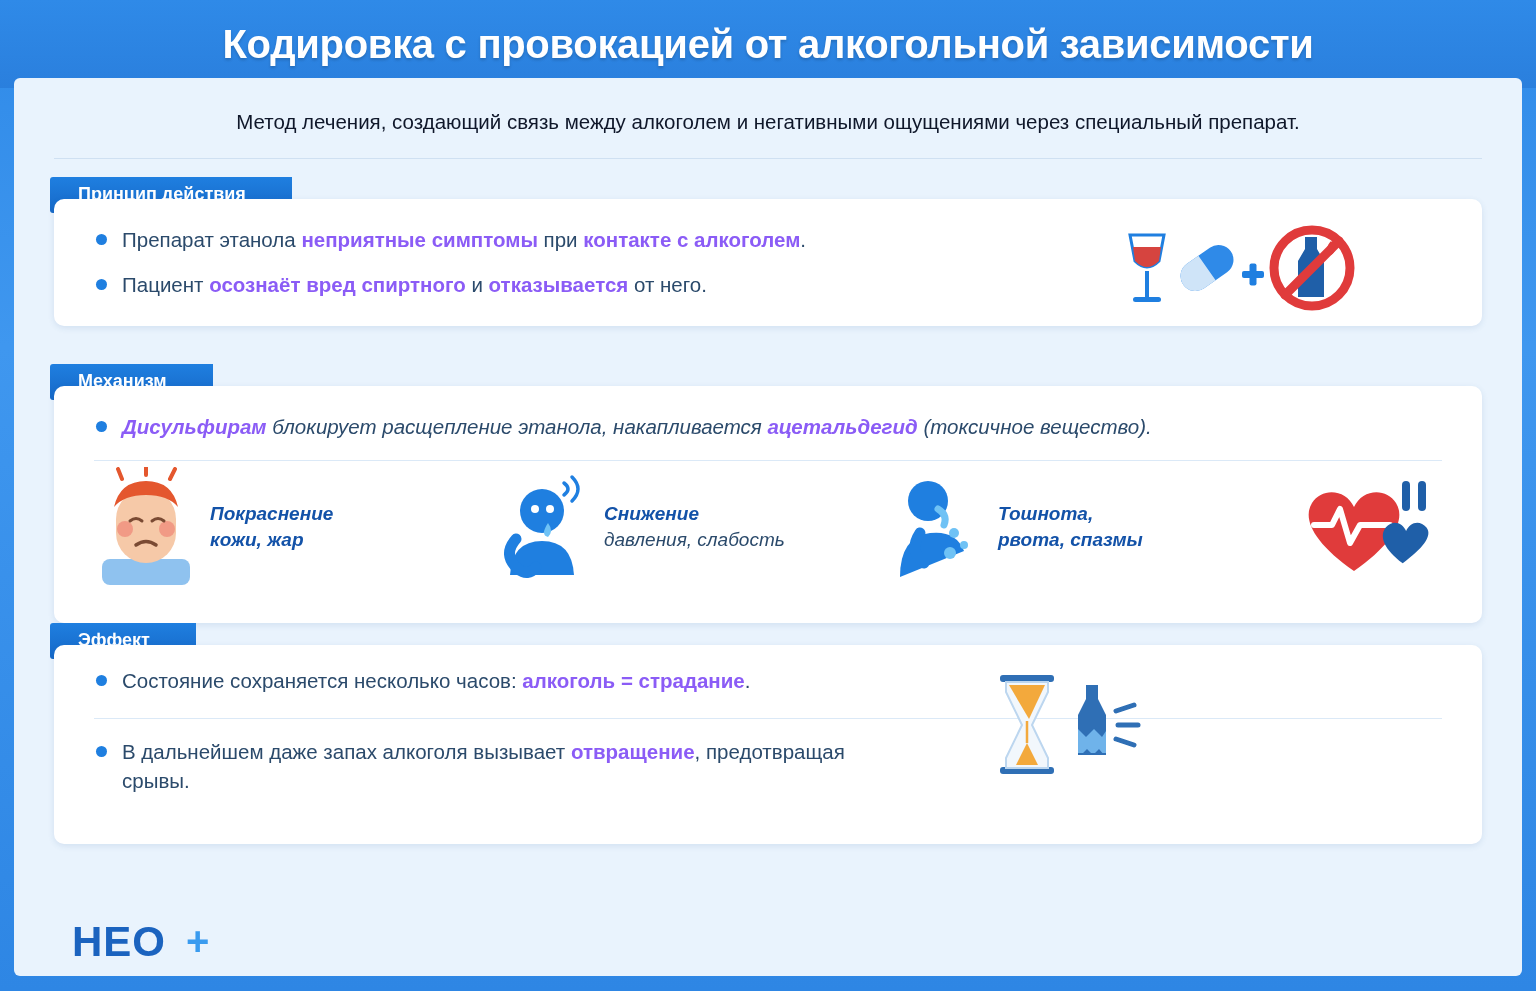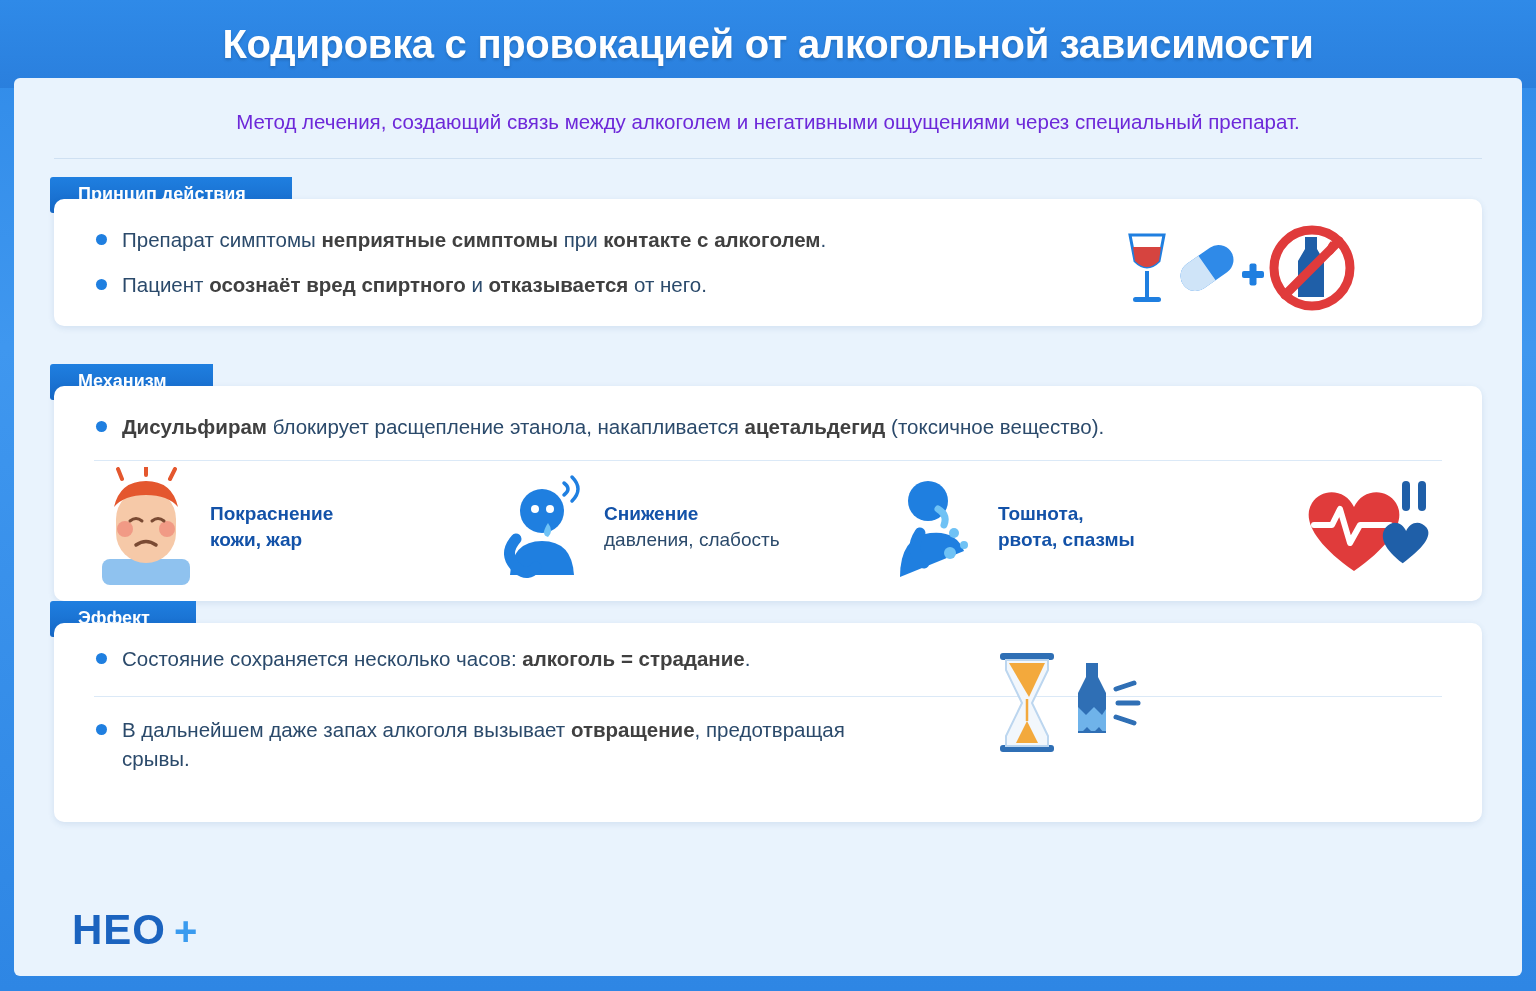--- a/index.html
+++ b/index.html
@@ -35,21 +35,21 @@
   .board {
     position: absolute;
     left: 14px; top: 78px;
     width: 1508px; height: 898px;
     background: #e9f3fd;
     border-radius: 6px;
   }
   .intro {
     margin: 30px 60px 0 60px;
     text-align: center;
-    color: #6d28d9;
+    color: #0f172a;
     font-size: 20.5px;
     line-height: 1.35;
   }
   .rule {
     margin: 22px 40px 0 40px;
     height: 1px;
     background: #cfe0f2;
   }
 
   
@@ -94,21 +94,21 @@
   }
   ul.bullets li:last-child { margin-bottom: 0; }
   ul.bullets li::before {
     content: "";
     position: absolute;
     left: 8px; top: 9px;
     width: 11px; height: 11px;
     border-radius: 50%;
     background: #1f7fe0;
   }
-  b, .b { color: #404040; font-weight: bold; }
+  b, .b { color: #8b5cf6; font-weight: bold; }
 
   
   .sec1-art {
     position: absolute;
     right: 120px; top: 14px;
     width: 260px; height: 110px;
   }
 
   
   .sym-divider {
@@ -137,22 +137,22 @@
     position: absolute;
     right: 330px; top: 22px;
     width: 170px; height: 120px;
   }
   .panel3 ul.bullets li { margin-bottom: 22px; }
   .li-divider { height:1px; background:#dbe9f7; margin: 0 6px 18px 6px; }
 
   
   .logo {
     position: absolute;
-    left: 58px; bottom: 26px;
-    display: flex; align-items: flex-end; gap: 8px;
+    left: 58px; bottom: 14px;
+    display: flex; align-items: flex-start; gap: 20px;
   }
   .logo .word {
     font-size: 42px; font-weight: bold; color: #1b63bf;
     letter-spacing: 1px; line-height: .95;
   }
   .logo .plus { font-size: 40px; font-weight: bold; color: #3a9bef; line-height: .95; }
 </style>
 </head>
 <body>
 
@@ -166,21 +166,21 @@
 
     <div class="intro">Метод лечения, создающий связь между алкоголем и негативными ощущениями через специальный препарат.</div>
     <div class="rule"></div>
 
     <div style="margin-top:18px;">
       <div class="tab">Принцип действия</div>
       <div class="panel">
         <div class="pad">
           <ul class="bullets">
             <li>
-              <span>Препарат симптомы </span><span class="b">неприятные симптомы</span><span> при </span><span class="b">контакте с алкоголем</span><span>.</span>
+              <span>Препарат этанола </span><span class="b">неприятные симптомы</span><span> при </span><span class="b">контакте с алкоголем</span><span>.</span>
             </li>
             <li>
               <span>Пациент </span><span class="b">осознаёт вред спиртного</span><span> и </span><span class="b">отказывается</span><span> от него.</span>
             </li>
           </ul>
         </div>
 
         <svg class="sec1-art" viewBox="0 0 260 110">
 
           <g>
@@ -206,21 +206,21 @@
             <path d="M229 28 q8 9 0 14 q-8 -5 0 -14z" fill="#e03b3b"></path>
             <line x1="183" y1="82" x2="237" y2="28" stroke="#e03b3b" stroke-width="9" stroke-linecap="round"></line>
           </g>
         </svg>
       </div>
     </div>
 
     <div style="margin-top:38px;">
       <div class="tab">Механизм</div>
       <div class="panel">
-        <div class="pad" style="padding-bottom:14px;">
+        <div class="pad" style="padding-bottom:36px;font-style:italic;">
           <ul class="bullets">
             <li>
               <span class="b">Дисульфирам</span><span> блокирует расщепление этанола, накапливается </span><span class="b">ацетальдегид</span><span> (токсичное вещество).</span>
             </li>
           </ul>
           <div class="sym-divider"></div>
 
           <div class="symptoms">
 
             <div class="sym">

